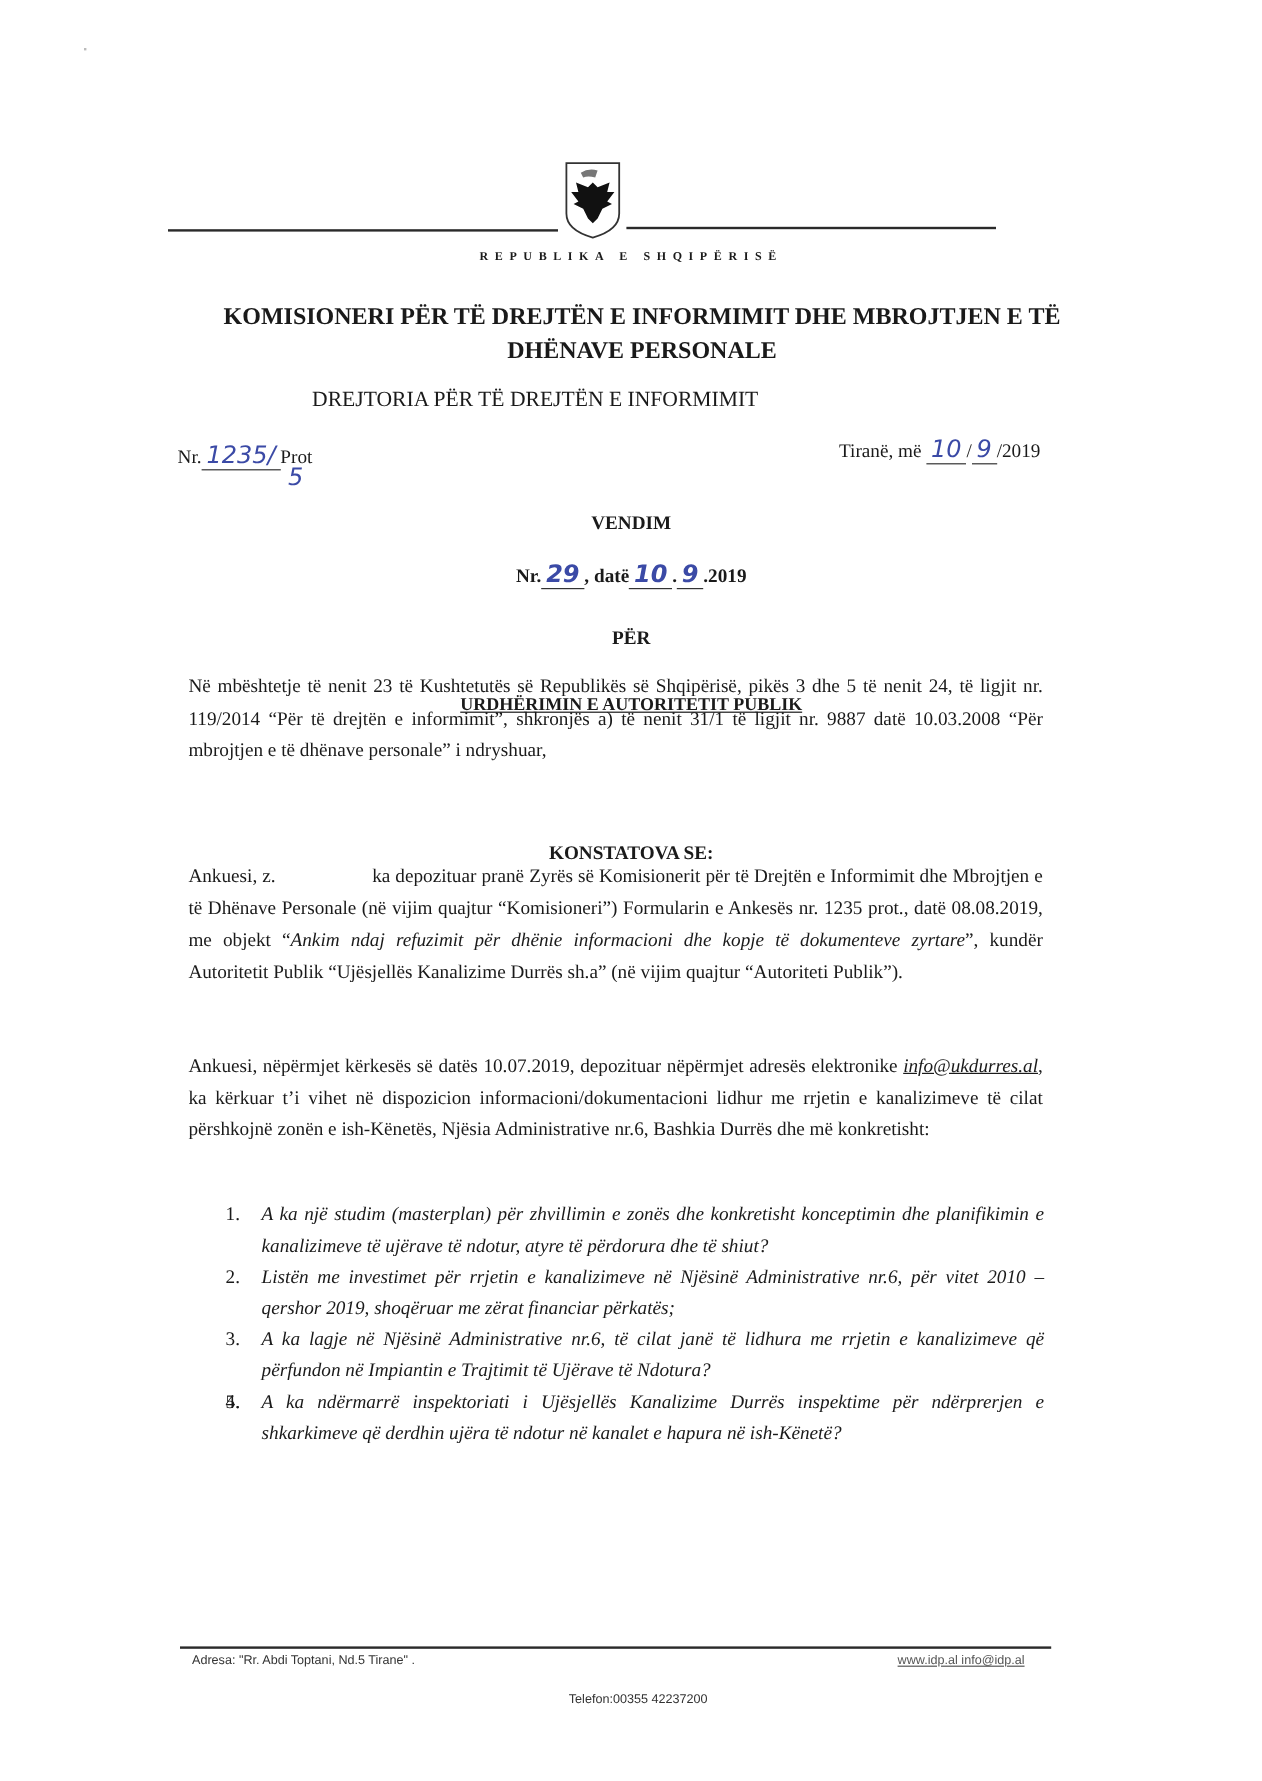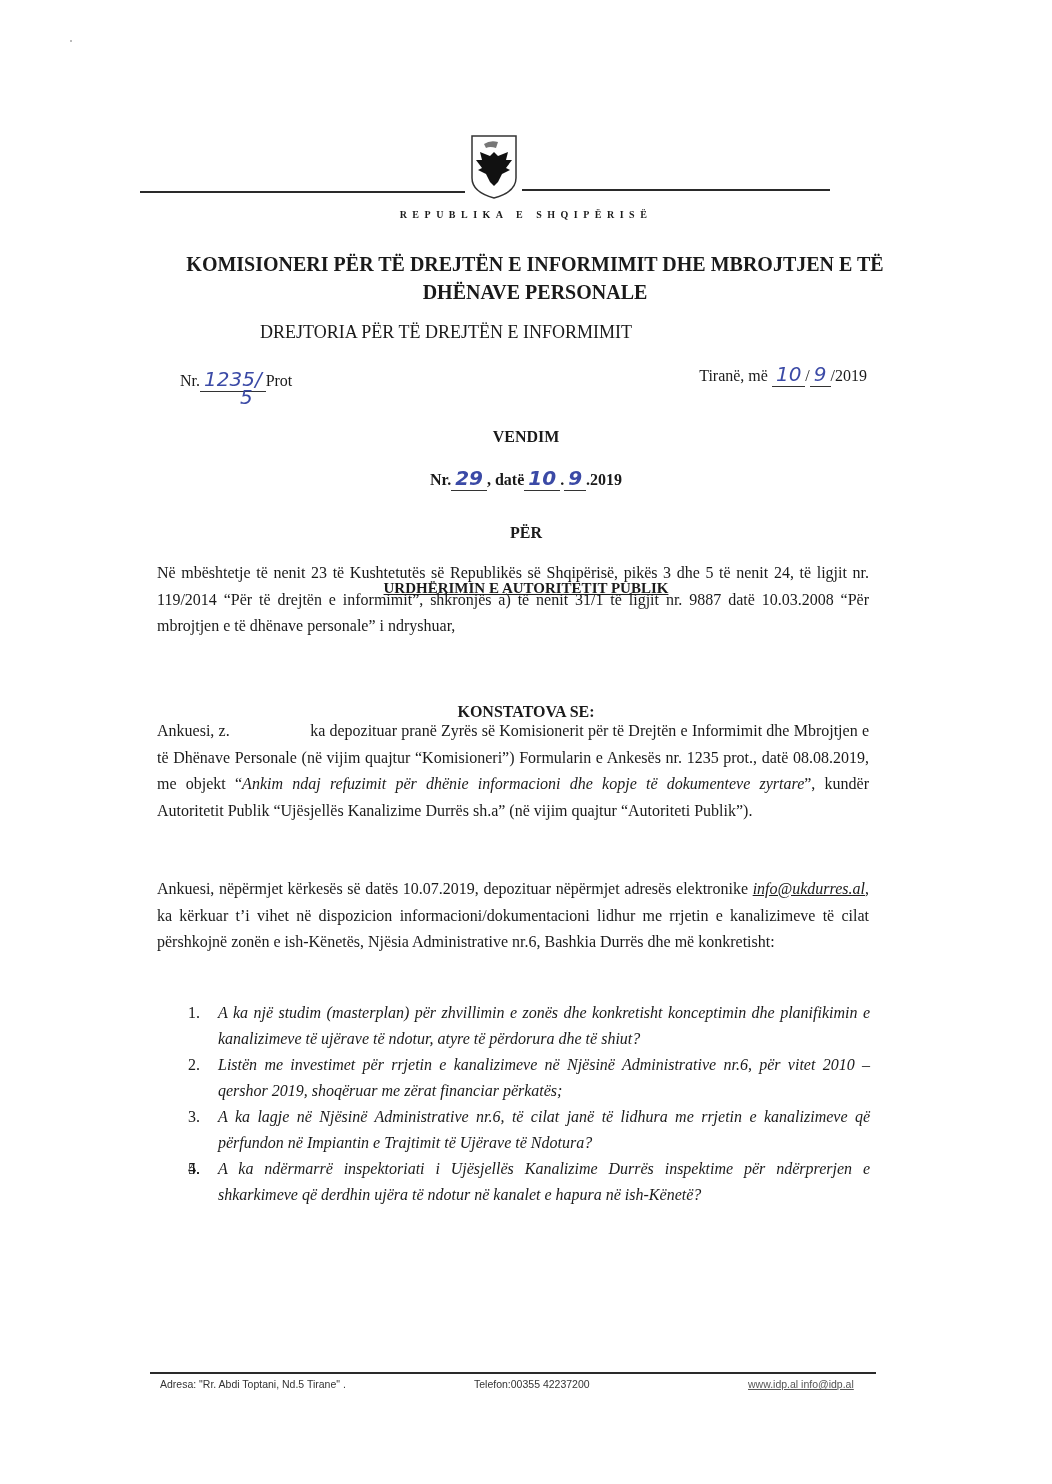--- a/index.html
+++ b/index.html
@@ -5,21 +5,21 @@
     html, body { margin: 0; padding: 0; background: #ffffff; }
     body { width: 1052px; height: 1484px; position: relative; overflow: hidden;
            font-family: "Liberation Serif", serif; color: #1a1a1a; }
     .hline { position: absolute; background: #2a2a2a; height: 2px; }
     .emblem { position: absolute; left: 470px; top: 134px; width: 48px; height: 66px; }
     .republic { position: absolute; left: 0; width: 1052px; top: 209px; text-align: center;
                 font-size: 10px; font-weight: bold; letter-spacing: 5.5px; }
     .title1 { position: absolute; left: 140px; width: 790px; top: 250px; text-align: center;
               font-size: 20px; font-weight: bold; line-height: 28px; }
     .dir { position: absolute; left: 0; width: 892px; top: 322px; text-align: center; font-size: 18px; }
-    .ref { position: absolute; left: 148px; top: 367px; font-size: 16px; margin-left: 32px; }
+    .ref { position: absolute; left: 148px; top: 367px; font-size: 16px; }
     .hand { font-family: "DejaVu Sans", sans-serif; color: #3b4aa6; font-style: italic; font-size: 20px; }
     .hand-u { border-bottom: 1px solid #333; display:inline-block; padding: 0 4px; }
     .ref-sub { position: absolute; left: 240px; top: 385px; }
     .place { position: absolute; right: 185px; top: 362px; font-size: 16px; }
     .center-bold { position: absolute; left: 0; width: 1052px; text-align: center; font-weight: bold; font-size: 16px; margin-top: 36px; }
     .para { position: absolute; left: 157px; width: 712px; font-size: 16px; line-height: 26.5px; text-align: justify; }
     .para i { font-style: italic; }
     .email { text-decoration: underline; font-style: italic; }
     .list { position: absolute; left: 188px; width: 682px; font-size: 16px; line-height: 26px; font-style: italic; margin:0; padding:0; list-style:none; }
     .list li { position: relative; padding-left: 30px; margin: 0; text-align: justify; }
@@ -76,14 +76,14 @@
 <ul class="list" style="top:1000px;">
   <li><span class="num">1.</span><span>A ka një studim (masterplan) për zhvillimin e zonës dhe konkretisht konceptimin dhe planifikimin e kanalizimeve të ujërave të ndotur, atyre të përdorura dhe të shiut?</span></li>
   <li><span class="num">2.</span><span>Listën me investimet për rrjetin e kanalizimeve në Njësinë Administrative nr.6, për vitet 2010 – qershor 2019, shoqëruar me zërat financiar përkatës;</span></li>
   <li><span class="num">3.</span><span>A ka lagje në Njësinë Administrative nr.6, të cilat janë të lidhura me rrjetin e kanalizimeve që përfundon në Impiantin e Trajtimit të Ujërave të Ndotura?</span></li>
   <li><span class="num">4.</span></li>
   <li><span class="num">5.</span><span>A ka ndërmarrë inspektoriati i Ujësjellës Kanalizime Durrës inspektime për ndërprerjen e shkarkimeve që derdhin ujëra të ndotur në kanalet e hapura në ish-Kënetë?</span></li>
 </ul>
 
 <div class="hline" style="left:150px; top:1372px; width:726px; height:2px;"></div>
 <div class="footer" style="left:160px;">Adresa: "Rr. Abdi Toptani, Nd.5 Tirane" .</div>
-<div class="footer" style="left:474px;">Telefon:00355 42237200</div>
+<div class="footer" style="left:474px;margin-top:32px;">Telefon:00355 42237200</div>
 <div class="footer footer-link" style="left:748px;">www.idp.al info@idp.al</div>
 
 </body></html>

